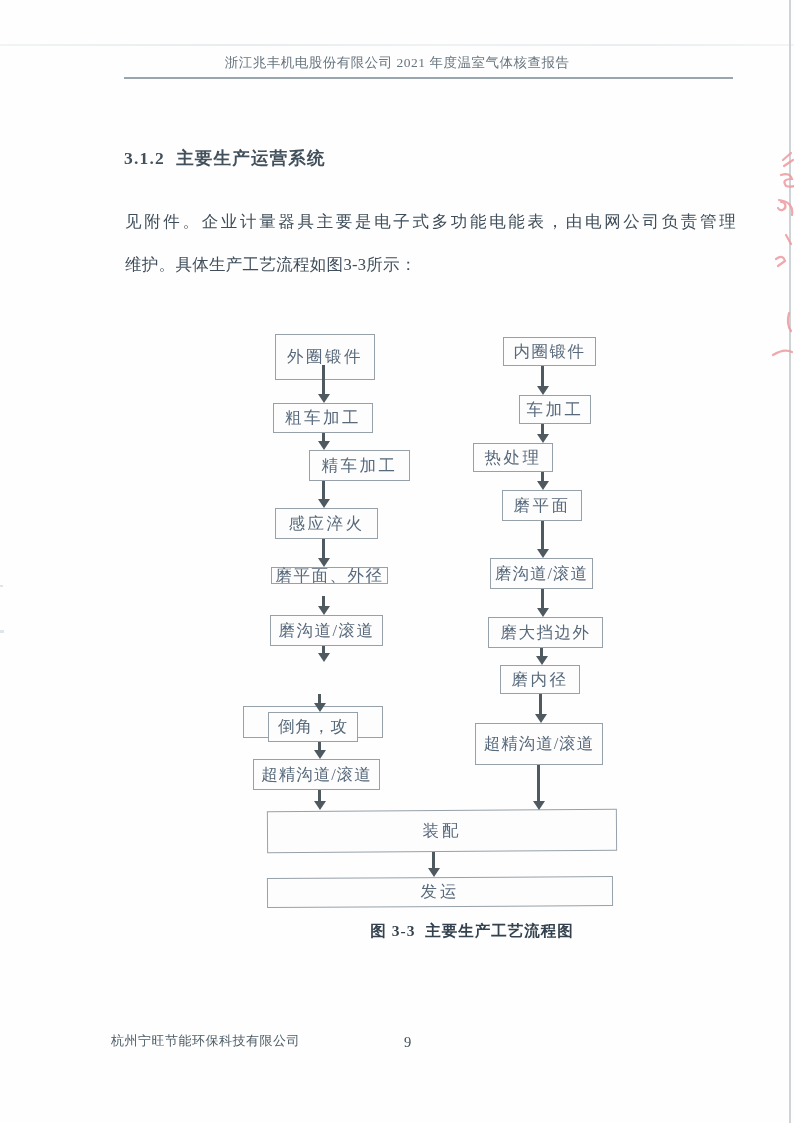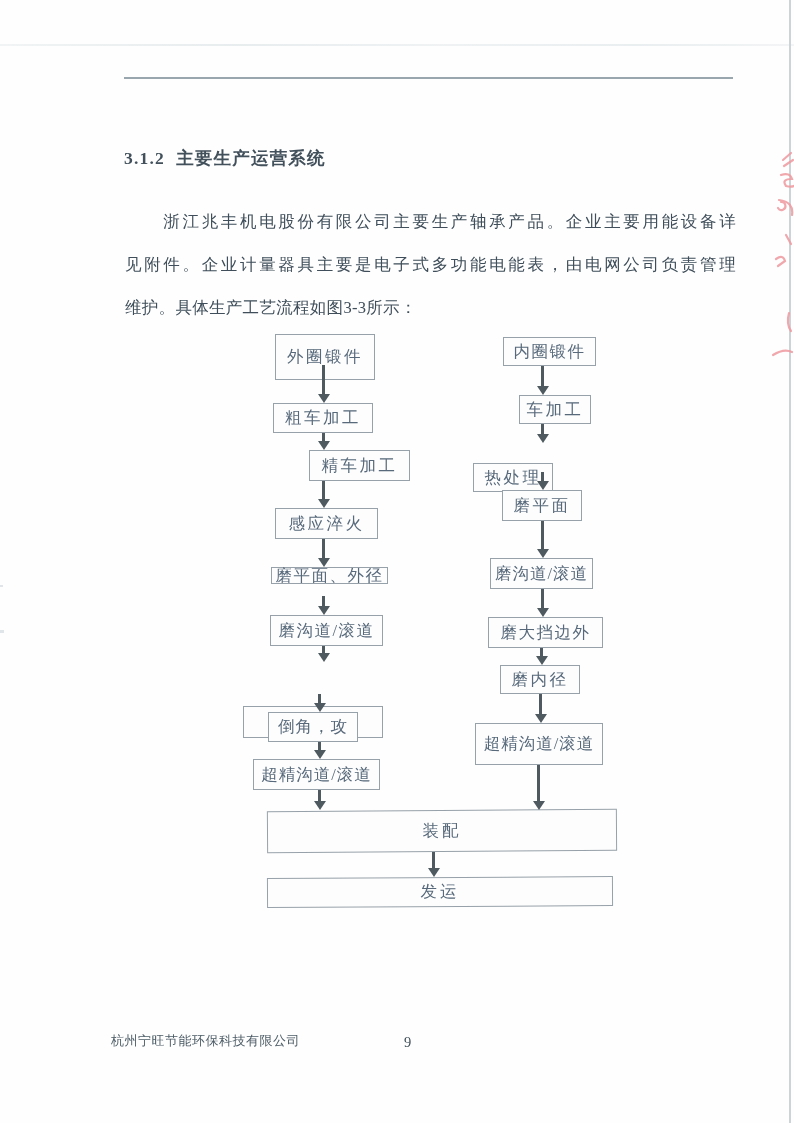--- a/index.html
+++ b/index.html
@@ -61,43 +61,43 @@
       <path d="M13,30 q9,-3 11,4 q-11,0 -6,7 q7,2 11,-2"></path>
       <path d="M11,55 q15,2 13,15"></path>
       <path d="M10,63 a4,4 0 1 0 3,-6"></path>
       <path d="M18,90 l5,9"></path>
       <path d="M8,114 q7,-5 9,2 l-7,5"></path>
       <path d="M21,168 q-3,11 2,18"></path>
       <path d="M5,210 q11,-7 19,-3"></path>
     </g>
   </svg>
 
+  <div class="header-title">浙江兆丰机电股份有限公司 2021 年度温室气体核查报告</div>
   <div class="header-rule"></div>
 
   <div class="section-heading">3.1.2  主要生产运营系统</div>
 
   <div class="para">
-    <div class="line just">　　浙江兆丰机电股份有限公司主要生产轴承产品。企业主要用能设备详</div>
     <div class="line just">见附件。企业计量器具主要是电子式多功能电能表，由电网公司负责管理</div>
     <div class="line">维护。具体生产工艺流程如图3-3所示：</div>
   </div>
 
   <div class="fc-box" style="left:275px;top:334px;width:100px;height:46px;">外圈锻件</div>
   <div class="fc-box" style="left:273px;top:403px;width:100px;height:30px;">粗车加工</div>
   <div class="fc-box" style="left:273px;top:450px;width:101px;height:31px;margin-left:36px;">精车加工</div>
   <div class="fc-box" style="left:275px;top:508px;width:103px;height:31px;">感应淬火</div>
   <div class="fc-box" style="left:271px;top:567px;width:117px;height:17px;letter-spacing:1.5px;">磨平面、外径</div>
   <div class="fc-box" style="left:270px;top:615px;width:113px;height:31px;letter-spacing:1.5px;">磨沟道/滚道</div>
   <div class="fc-box" style="left:243px;top:662px;width:140px;height:32px;margin-top:44px;">钻孔</div>
   <div class="fc-box" style="left:268px;top:712px;width:90px;height:30px;letter-spacing:1px;">倒角，攻</div>
   <div class="fc-box" style="left:253px;top:759px;width:127px;height:31px;letter-spacing:1px;">超精沟道/滚道</div>
 
   <div class="fc-box" style="left:503px;top:337px;width:93px;height:29px;letter-spacing:1.5px;">内圈锻件</div>
   <div class="fc-box" style="left:503px;top:395px;width:72px;height:29px;margin-left:16px;">车加工</div>
-  <div class="fc-box" style="left:473px;top:443px;width:80px;height:29px;margin-top:20px;">热处理</div>
+  <div class="fc-box" style="left:473px;top:443px;width:80px;height:29px;">热处理</div>
   <div class="fc-box" style="left:502px;top:490px;width:80px;height:31px;text-align:center;">磨平面</div>
   <div class="fc-box" style="left:490px;top:558px;width:103px;height:31px;letter-spacing:1px;">磨沟道/滚道</div>
   <div class="fc-box" style="left:488px;top:617px;width:115px;height:31px;letter-spacing:1.5px;">磨大挡边外</div>
   <div class="fc-box" style="left:500px;top:665px;width:80px;height:29px;text-align:center;">磨内径</div>
   <div class="fc-box" style="left:475px;top:723px;width:128px;height:42px;letter-spacing:1px;">超精沟道/滚道</div>
 
   <div class="fc-box fc-wide" style="left:267px;top:810px;width:350px;height:42px;transform:rotate(-0.4deg);">装配</div>
   <div class="fc-box fc-wide" style="left:267px;top:877px;width:346px;height:30px;transform:rotate(-0.3deg);">发运</div>
 
   <div class="arrow" style="left:322px;top:365px;height:29px;"></div>
@@ -114,17 +114,18 @@
   <div class="arrow" style="left:541px;top:424px;height:10px;"></div>
   <div class="arrow" style="left:541px;top:472px;height:9px;"></div>
   <div class="arrow" style="left:541px;top:521px;height:28px;"></div>
   <div class="arrow" style="left:541px;top:589px;height:19px;"></div>
   <div class="arrow" style="left:540px;top:648px;height:8px;"></div>
   <div class="arrow" style="left:539px;top:694px;height:20px;"></div>
   <div class="arrow" style="left:537px;top:765px;height:36px;"></div>
 
   <div class="arrow" style="left:432px;top:852px;height:16px;"></div>
 
+  <div class="fc-caption">图 3-3  主要生产工艺流程图</div>
 
   <div class="footer-company">杭州宁旺节能环保科技有限公司</div>
   <div class="footer-page">9</div>
 
 </div>
 
 </body></html>

